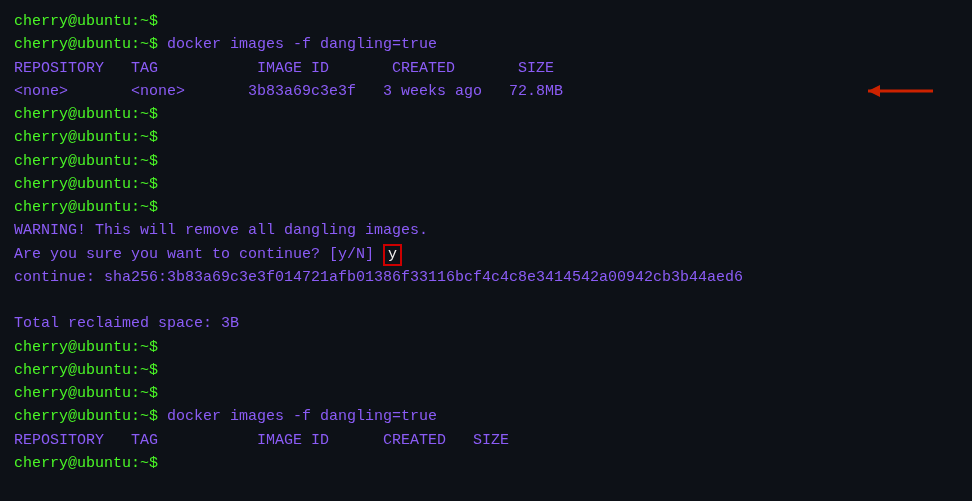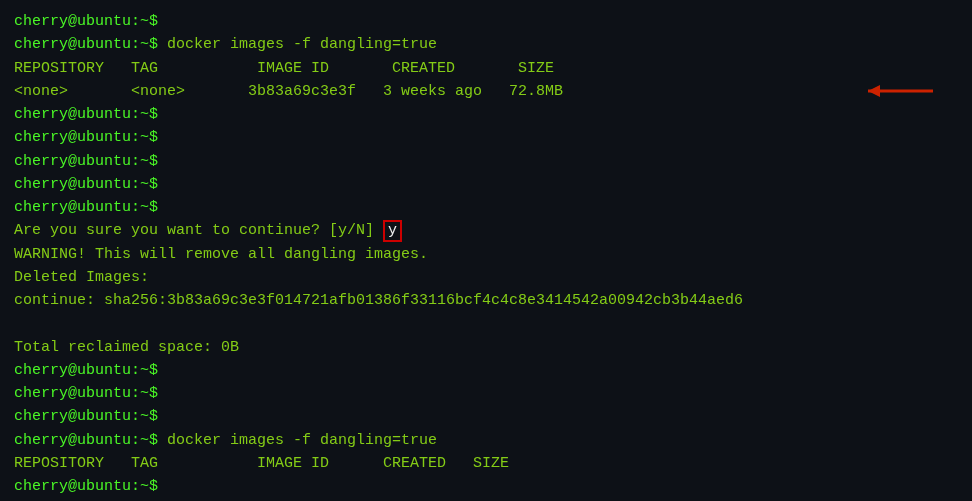--- a/index.html
+++ b/index.html
@@ -14,21 +14,21 @@
       position: relative;
     }
     .terminal {
       width: 100%;
       height: 100%;
       background-color: #0d1117;
       padding: 10px 14px;
       line-height: 1.55;
     }
     .green { color: #4af626; }
-    .white { color: #84cc16; }
+    .white { color: #8b5cf6; }
     .cmd-line { display: flex; align-items: center; flex-wrap: wrap; }
     .y-highlight {
       color: #f0f0f0;
       border: 2px solid #cc0000;
       padding: 0 3px;
       display: inline-block;
       line-height: 1.2;
     }
   </style>
 </head>
@@ -69,38 +69,35 @@
   </div>
   <div class="cmd-line">
     <span class="green">cherry@ubuntu:~$</span>
   </div>
 
   <div class="cmd-line">
     <span class="green">cherry@ubuntu:~$</span>
   </div>
 
   <div>
-    <span class="white">Are you sure you want to continue? [y/N]&nbsp;</span><span class="y-highlight">y</span>
-  </div>
-
-  <div>
     <span class="white">WARNING! This will remove all dangling images.</span>
   </div>
 
   <div>
-    <span class="white">Deleted Images:</span>
+    <span class="white">Are you sure you want to continue? [y/N]&nbsp;</span><span class="y-highlight">y</span>
   </div>
+
   <div>
     <span class="white">continue: sha256:3b83a69c3e3f014721afb01386f33116bcf4c4c8e3414542a00942cb3b44aed6</span>
   </div>
 
   <div>&nbsp;</div>
 
   <div>
-    <span class="white">Total reclaimed space: 0B</span>
+    <span class="white">Total reclaimed space: 3B</span>
   </div>
 
   <div class="cmd-line">
     <span class="green">cherry@ubuntu:~$</span>
   </div>
   <div class="cmd-line">
     <span class="green">cherry@ubuntu:~$</span>
   </div>
   <div class="cmd-line">
     <span class="green">cherry@ubuntu:~$</span>

